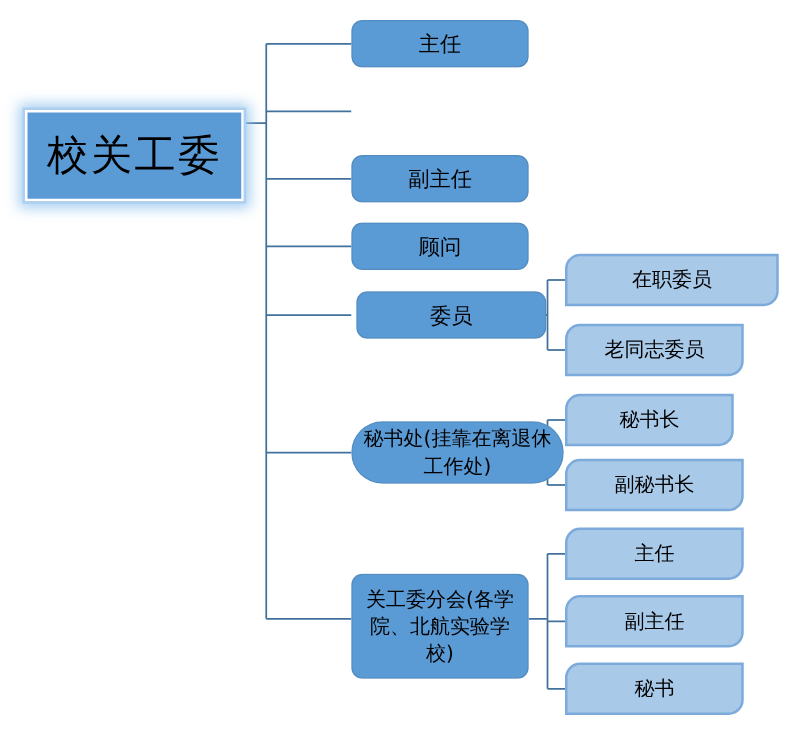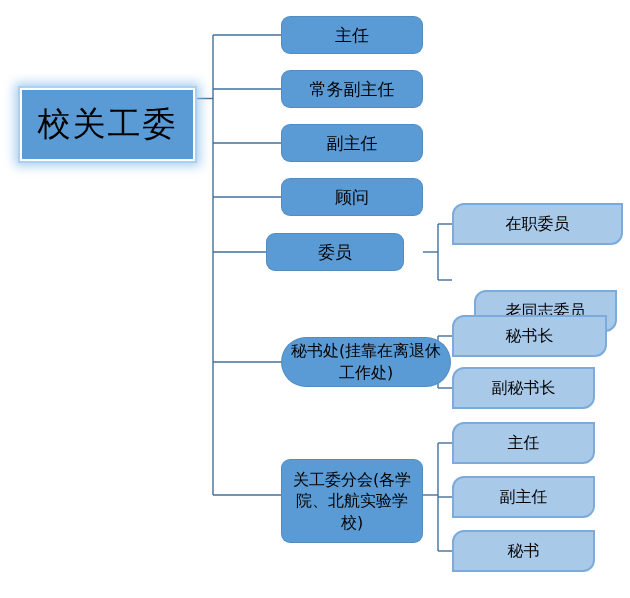--- a/index.html
+++ b/index.html
@@ -90,37 +90,36 @@
     <path d="M438 388 H452"></path>
     <path d="M438 443 H452"></path>
     <path d="M438 497 H452"></path>
     <path d="M438 551 H452"></path>
   </svg>
 
   <div class="node root" style="left:20px; top:62px; width:175px; height:73px;margin-top:26px;">校关工委</div>
 
   <div class="node branch" style="left:281px; top:16px; width:142px; height:38px;">主任</div>
 
-  <div class="node branch" style="left:281px; top:70px; width:142px; height:38px;">常务副主任</div>
 
   <div class="node branch" style="left:281px; top:124px; width:142px; height:38px;">副主任</div>
 
   <div class="node branch" style="left:281px; top:178px; width:142px; height:38px;">顾问</div>
 
-  <div class="node branch" style="left:266px; top:233px; width:138px; height:38px;text-align:center;">委员</div>
+  <div class="node branch" style="left:285px; top:233px; width:152px; height:38px;text-align:center;">委员</div>
 
   <div class="node branch multi" style="left:281px; top:337px; width:170px; height:50px;border-radius:25px;">秘书处(挂靠在离退休工作处)</div>
 
   <div class="node branch multi" style="left:281px; top:459px; width:142px; height:84px;">关工委分会(各学院、北航实验学校)</div>
 
   <div class="node leaf" style="left:452px; top:203px; width:171px; height:42px;">在职委员</div>
 
-  <div class="node leaf" style="left:474px; top:259px; width:143px; height:42px;margin-top:31px;">老同志委员</div>
+  <div class="node leaf" style="left:452px; top:259px; width:143px; height:42px;">老同志委员</div>
 
-  <div class="node leaf" style="left:452px; top:315px; width:155px; height:42px;">秘书长</div>
+  <div class="node leaf" style="left:452px; top:315px; width:135px; height:42px;">秘书长</div>
 
   <div class="node leaf" style="left:452px; top:367px; width:143px; height:42px;">副秘书长</div>
 
   <div class="node leaf" style="left:452px; top:422px; width:143px; height:42px;">主任</div>
 
   <div class="node leaf" style="left:452px; top:476px; width:143px; height:42px;">副主任</div>
 
   <div class="node leaf" style="left:452px; top:530px; width:143px; height:42px;">秘书</div>
 
 </div>

